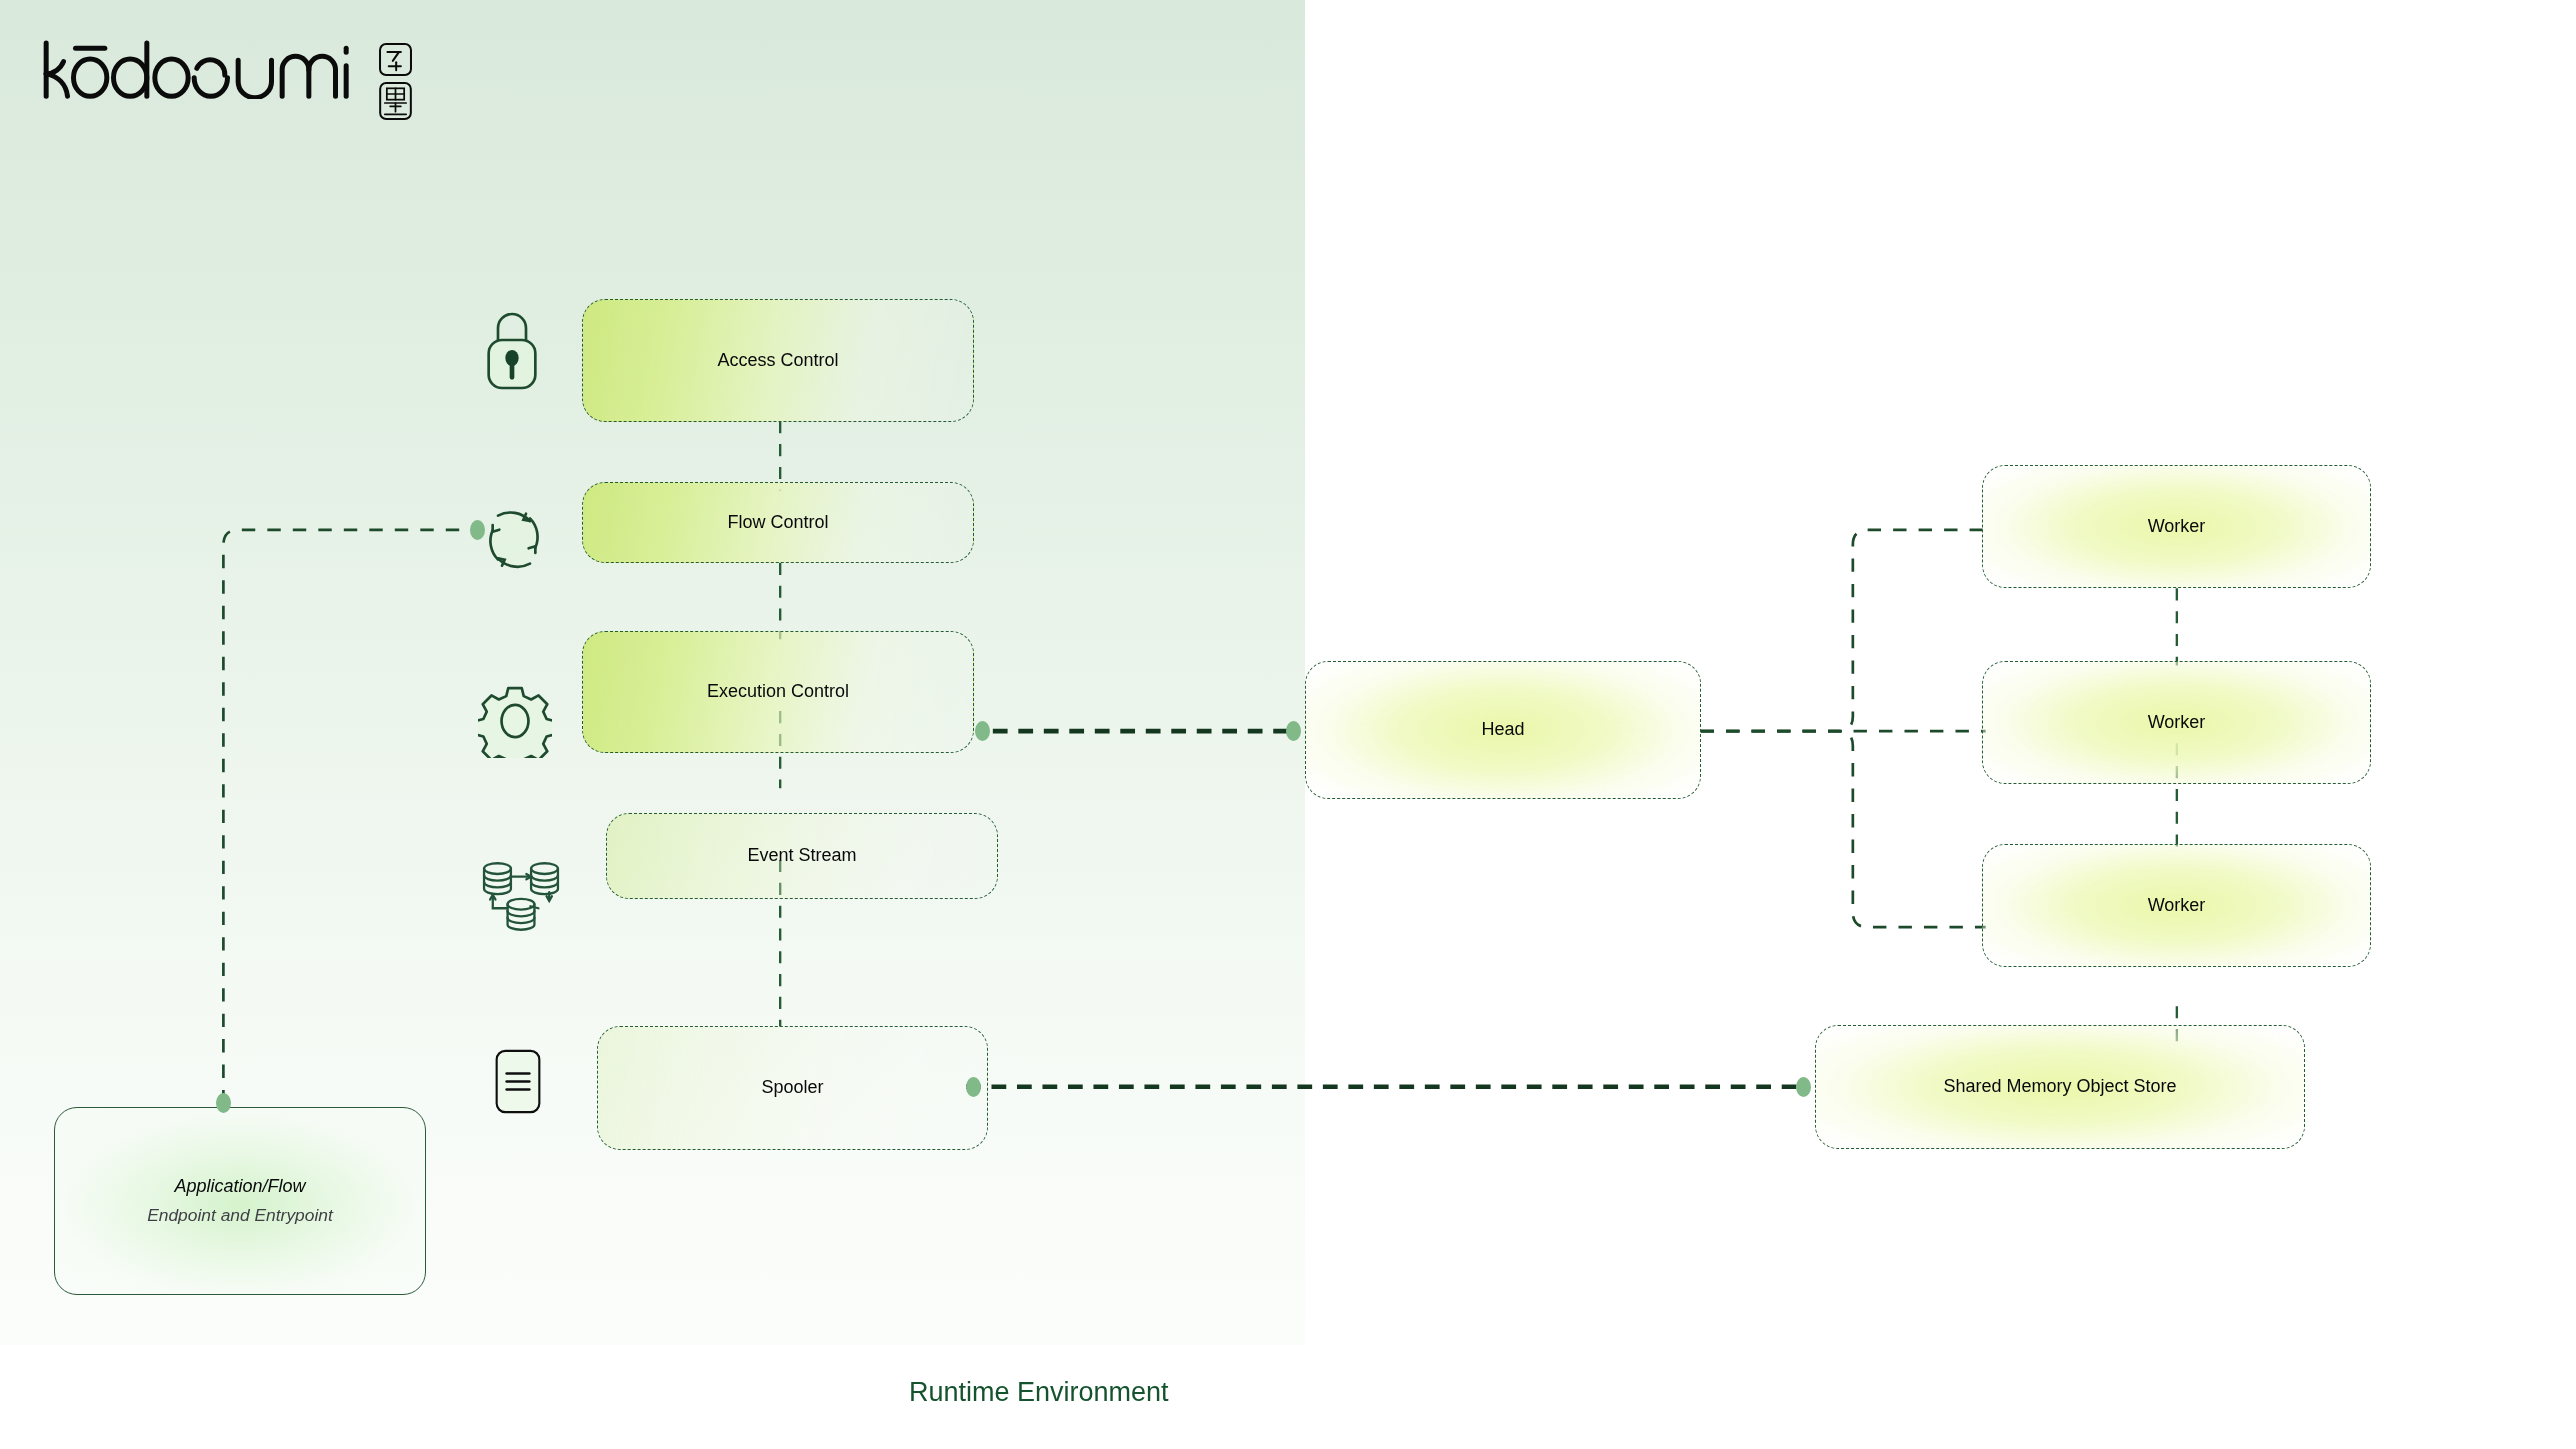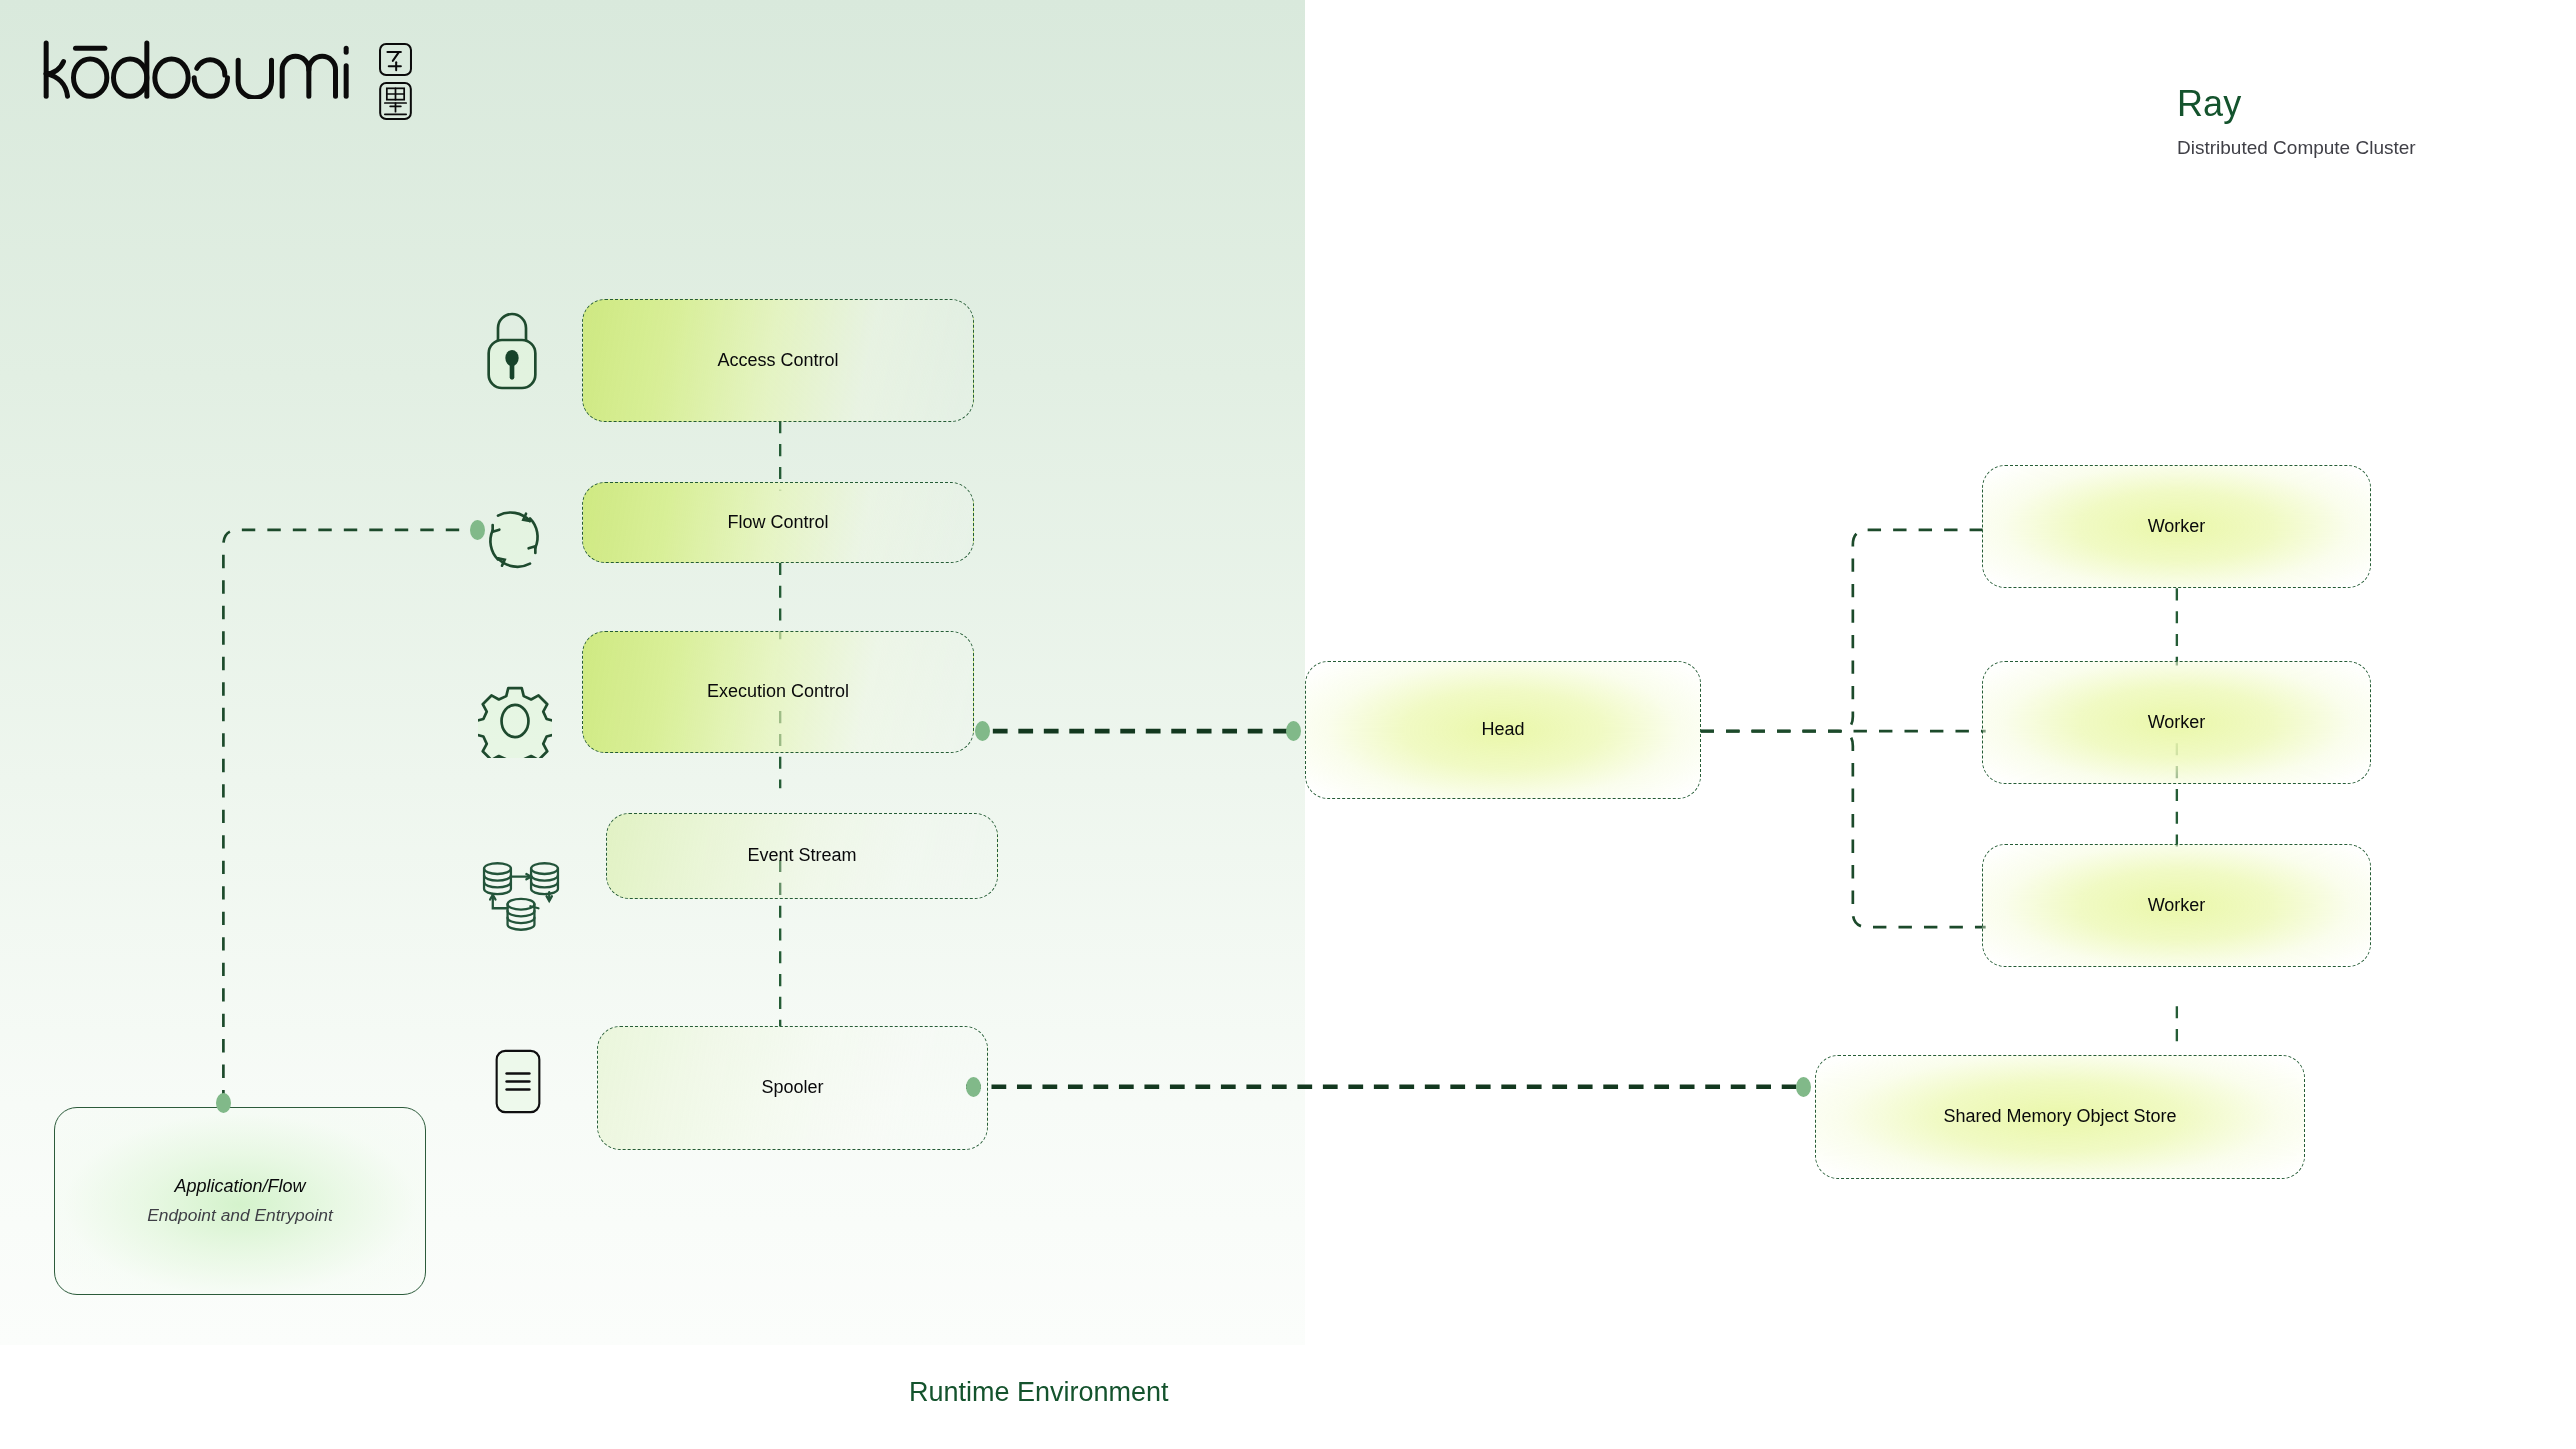--- a/index.html
+++ b/index.html
@@ -188,24 +188,20 @@
             <path d="M13,19.5 L39,19.5"></path>
           <path d="M10,33 L42,33"></path>
           <path d="M18,38 L34,38"></path>
             <path d="M26,33 L26,46"></path>
           <path d="M10,50 L42,50"></path>
         </g>
       </svg>
     </div>
   </div>
 
-  <div class="ray-head">
-    <div class="ray-title">Ray</div>
-    <div class="ray-sub">Distributed Compute Cluster</div>
-  </div>
 
   <svg class="icon" style="left:482px;top:305px;" width="60" height="86" viewBox="0 0 90 128">
     <path d="M24,54 L24,34 a21,21 0 0,1 42,0 L66,54" fill="none" stroke="#1e4a2e" stroke-width="4"></path>
     <rect x="10" y="52" width="70" height="72" rx="20" fill="rgba(225,245,220,.55)" stroke="#1e4a2e" stroke-width="4"></rect>
     <ellipse cx="45" cy="79" rx="10" ry="12" fill="#17432a"></ellipse>
     <path d="M45,86 L45,108" stroke="#17432a" stroke-width="7" stroke-linecap="round"></path>
   </svg>
 
   <svg class="icon" style="left:478px;top:502px;" width="72" height="74" viewBox="0 0 108 110">
     <ellipse cx="54" cy="55" rx="36" ry="41" fill="rgba(225,245,220,.5)" stroke="none"></ellipse>
@@ -299,21 +295,21 @@
   </div>
 
   <div class="node ray" style="left:1982px;top:661px;width:389px;height:123px;">
     <div class="title">Worker</div>
   </div>
 
   <div class="node ray" style="left:1982px;top:844px;width:389px;height:123px;">
     <div class="title">Worker</div>
   </div>
 
-  <div class="node ray" style="left:1815px;top:1055px;width:490px;height:124px;">
+  <div class="node ray" style="left:1815px;top:1025px;width:490px;height:124px;">
     <div class="title">Shared Memory Object Store</div>
   </div>
 
   <div class="dot" style="left:216px;top:1093px;"></div>
   <div class="dot" style="left:470px;top:520px;"></div>
   <div class="dot" style="left:975px;top:721px;"></div>
   <div class="dot" style="left:1286px;top:721px;"></div>
   <div class="dot" style="left:966px;top:1077px;"></div>
   <div class="dot" style="left:1796px;top:1077px;"></div>
 

